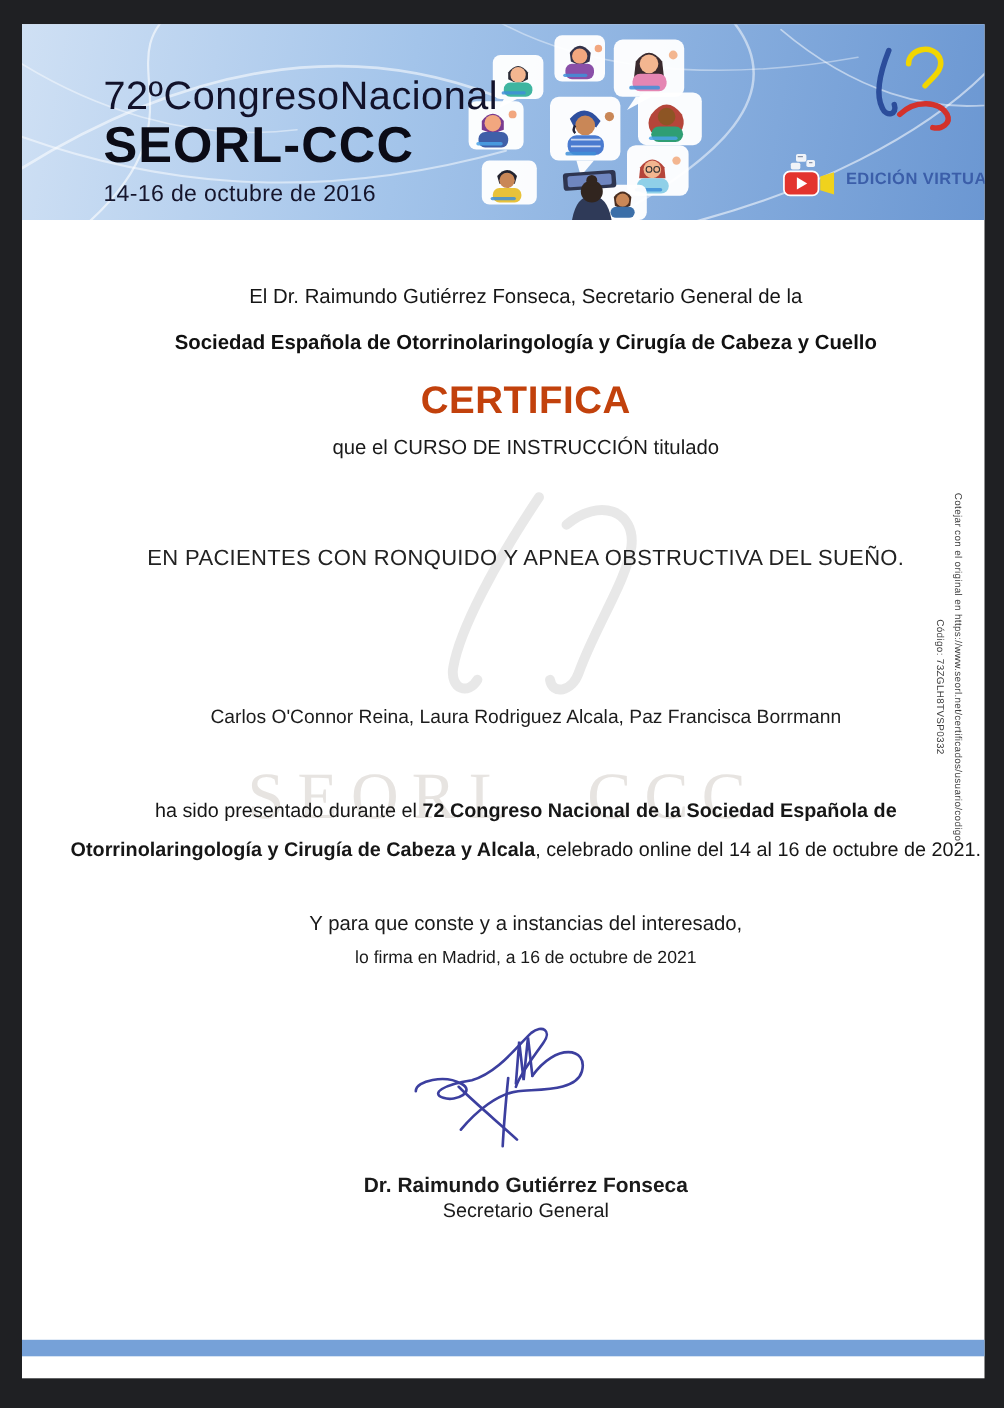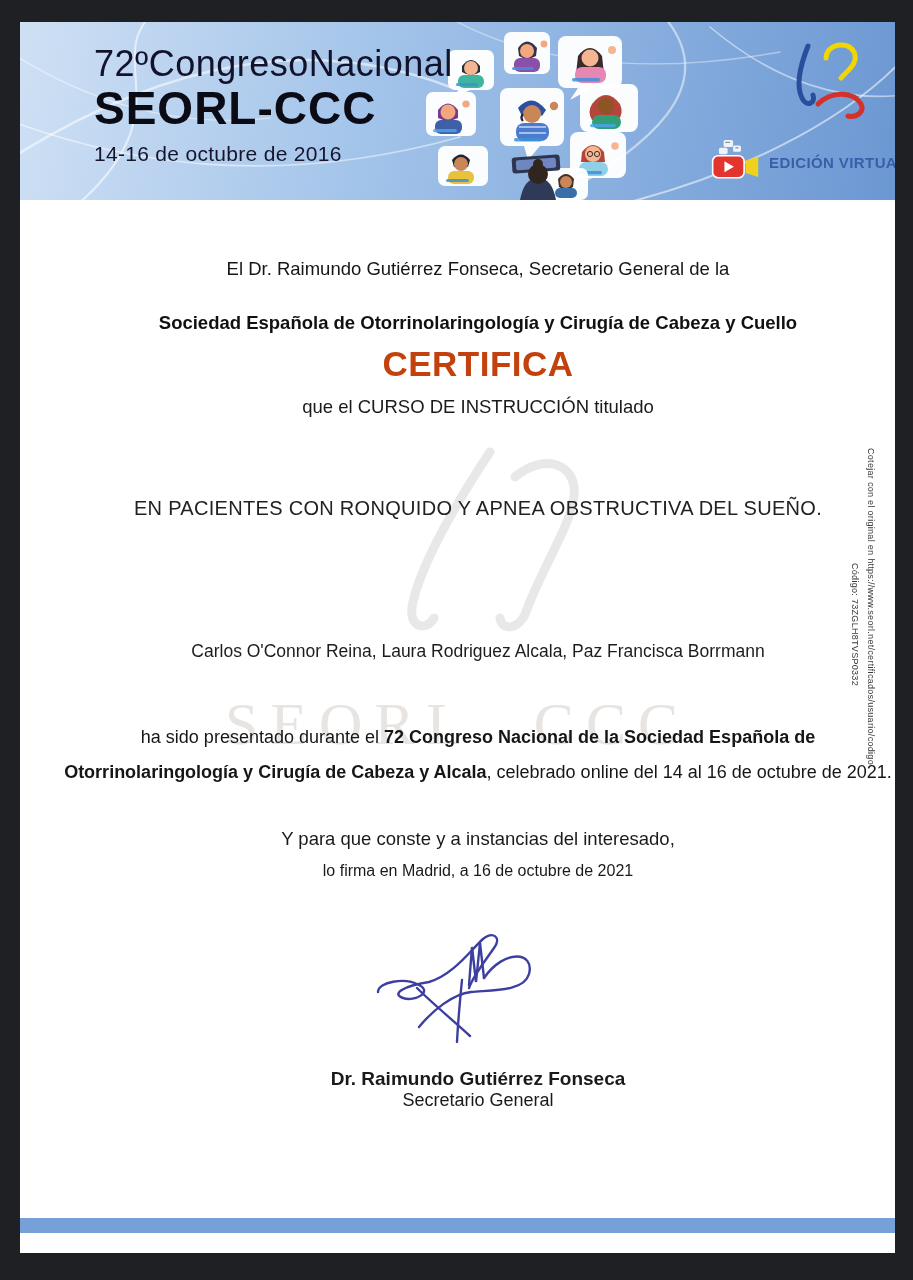--- a/index.html
+++ b/index.html
@@ -33,39 +33,39 @@
   }
   
   .banner{
     position:absolute;left:0;top:0;width:875px;height:178px;
     background:linear-gradient(100deg,var(--banner-grad-start) 0%,var(--banner-grad-mid) 40%,var(--banner-grad-end) 100%);
     overflow:hidden;
   }
   .banner-swirls{position:absolute;left:0;top:0;width:100%;height:100%;}
   .banner-text{position:absolute;left:74px;top:22px;z-index:2;}
   .congress-line1{
-    font-size:36px;font-weight:400;color:#12122a;letter-spacing:.5px;line-height:1.1;
+    font-size:36px;font-weight:400;color:#12122a;letter-spacing:.5px;line-height:1.1;margin-top:23px;
   }
   .congress-line2{
     font-size:46px;font-weight:700;color:#0b0b16;letter-spacing:1px;line-height:1.05;
   }
   .congress-dates{
     font-size:21px;font-weight:400;color:#15152c;margin-top:10px;letter-spacing:.3px;
   }
   .banner-illustration{position:absolute;left:400px;top:6px;z-index:1;}
   .banner-right{position:absolute;right:14px;top:16px;width:170px;height:150px;z-index:2;}
   .edition-row{position:absolute;left:0;top:102px;display:flex;align-items:center;gap:6px;}
   .edition-label{
     font-size:15px;font-weight:700;color:var(--edition-text);letter-spacing:.4px;white-space:nowrap;
   }
   
   .content{position:absolute;left:0;top:178px;right:0;bottom:0;}
   .cline{position:absolute;left:0;right:0;text-align:center;z-index:2;padding-left:41px;}
   .issuer-line{top:58px;font-size:18.5px;color:#161616;}
-  .society-line{top:112px;font-size:18.5px;font-weight:700;color:#111;}
+  .society-line{top:100px;font-size:18.5px;font-weight:700;color:#111;}
   .certifica-word{top:144px;font-size:35px;font-weight:700;letter-spacing:.5px;color:#c2410c;}
   .course-intro{top:196px;font-size:18.5px;}
   .course-title{top:294px;font-size:20px;letter-spacing:.3px;line-height:29px;color:#222;}
   .authors-line{top:441px;font-size:17.5px;color:#1c1c1c;}
   .presented-para{top:520px;font-size:18px;line-height:35px;color:#161616;}
   .conste-line{top:628px;font-size:18.5px;}
   .firma-line{top:662px;font-size:16px;}
   .signer-name{top:868px;font-size:19px;font-weight:700;}
   .signer-role{top:890px;font-size:18px;}
   .signature-wrap{position:absolute;left:353px;top:730px;z-index:2;}

